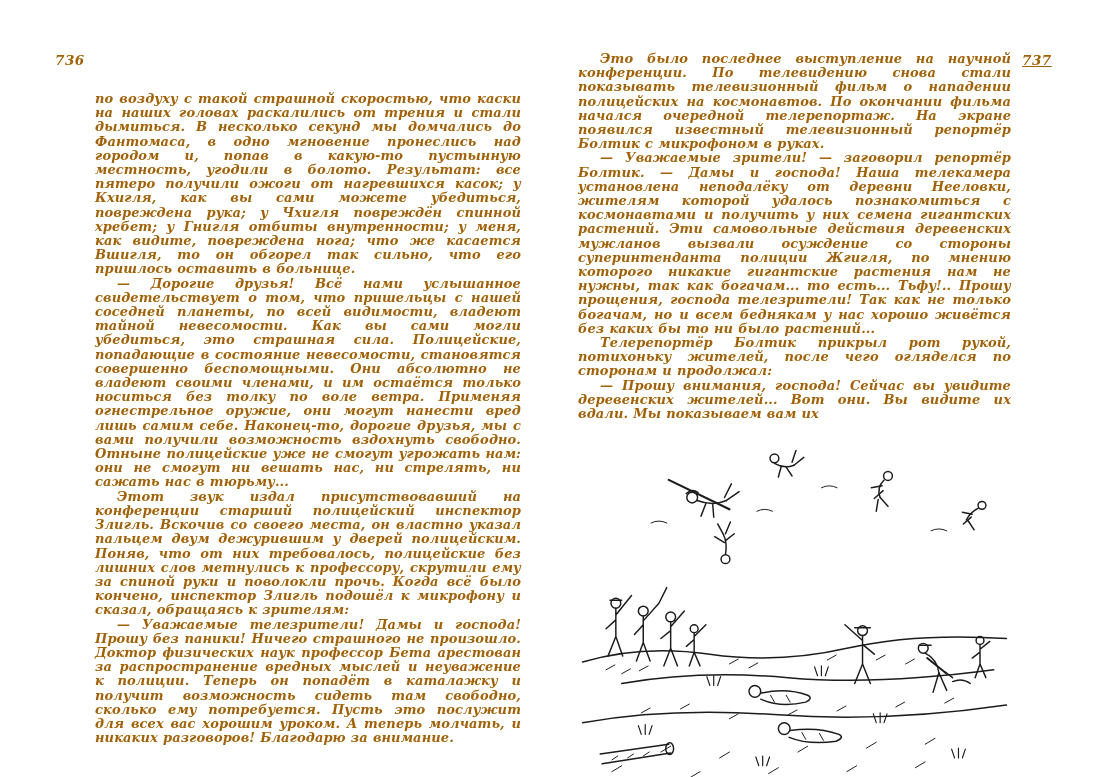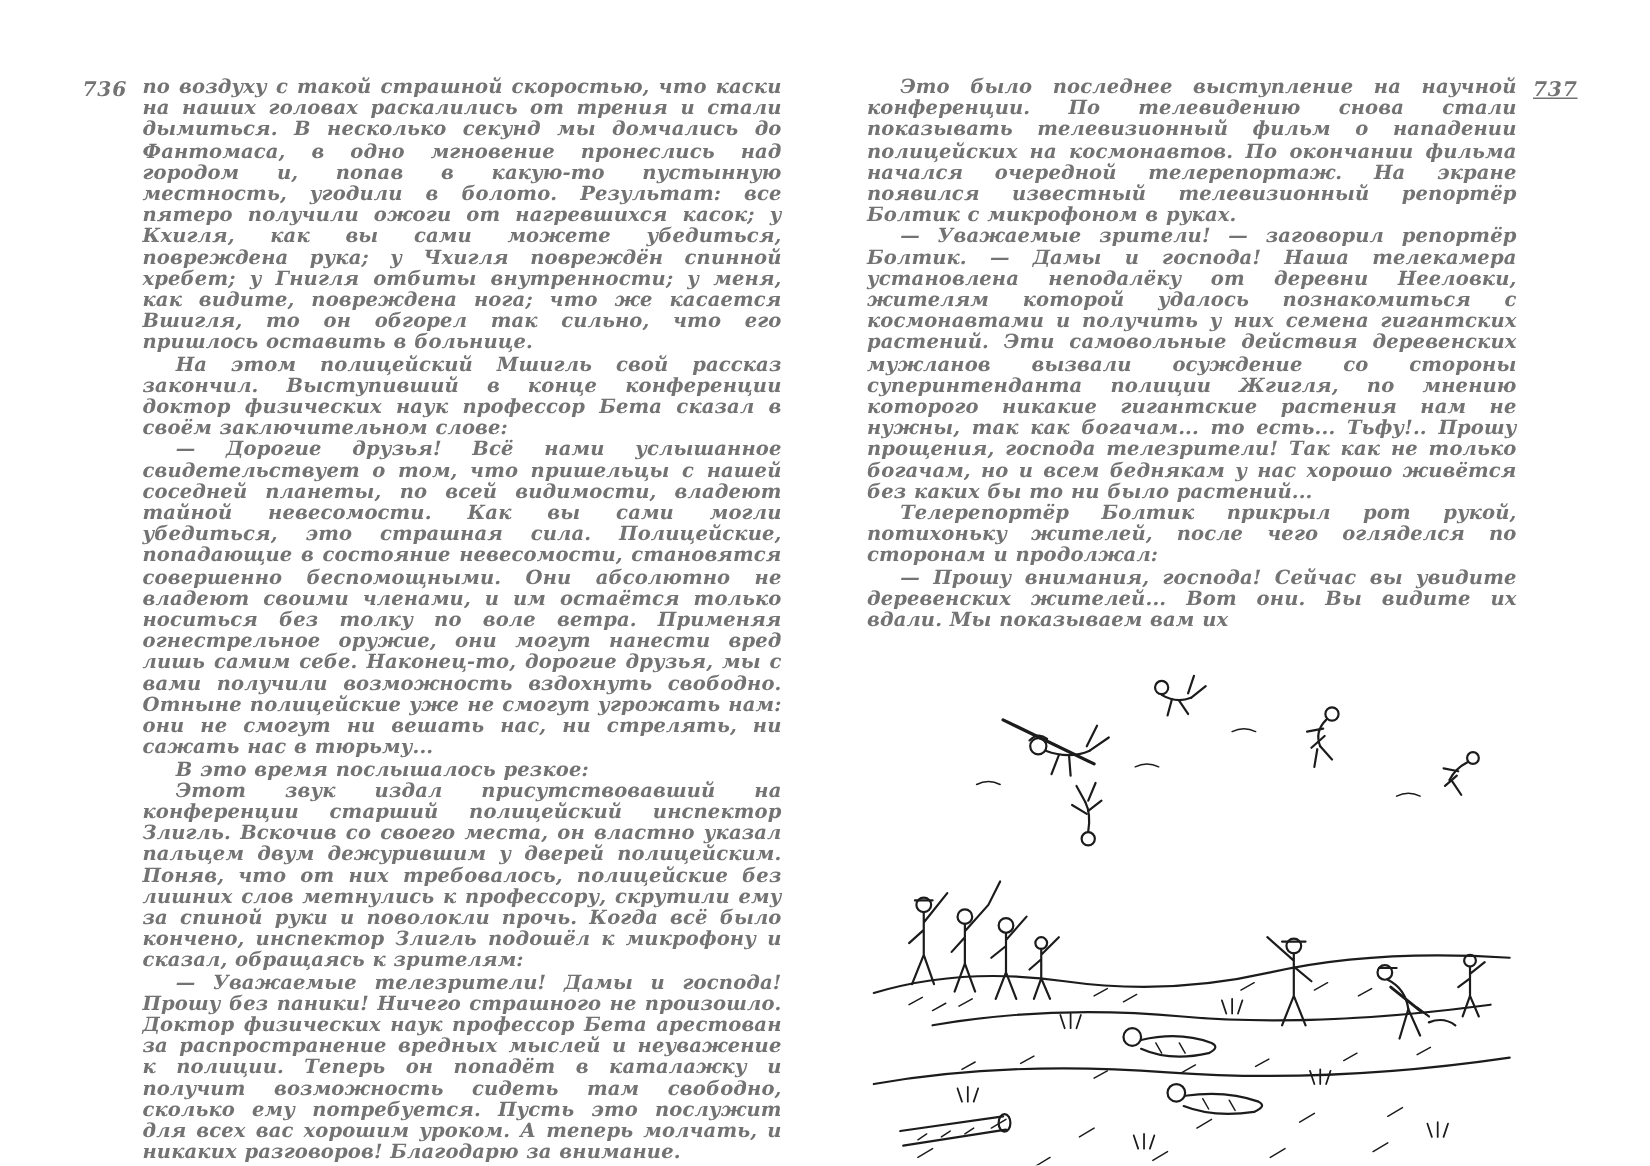--- a/index.html
+++ b/index.html
@@ -5,21 +5,21 @@
   html, body { margin: 0; padding: 0; background: #ffffff; }
   .spread {
     position: relative;
     width: 1100px;
     height: 777px;
     background: #ffffff;
     overflow: hidden;
     font-family: "DejaVu Serif", serif;
     font-style: italic;
     font-weight: 700;
-    color: #737373;
+    color: #a16207;
   }
   .pagenum {
     position: absolute;
     top: 52px;
     font-size: 13.5px;
     letter-spacing: 0.5px;
   }
   .pagenum.pn-left  { left: 55px; }
   .pagenum.pn-right { left: 1022px; text-decoration: underline; }
   .col {
@@ -27,38 +27,36 @@
     top: 52px;
     text-align: justify;
     font-size: 13px;
     line-height: 14.2px;
     letter-spacing: 0.1px;
     word-spacing: 0.5px;
   }
   .col-left  { left: 95px;  width: 426px; }
   .col-right { left: 578px; width: 433px; }
   .col p { margin: 0; text-indent: 1.7em; }
-  .col p.no-indent { text-indent: 0; }
+  .col p.no-indent { text-indent: 0; margin-top: 40px; }
   .illustration-wrap { margin-top: 8px; }
   svg .ink { stroke: #1c1c1c; fill: none; stroke-linecap: round; stroke-linejoin: round; }
 </style>
 </head>
 <body>
 
 <div class="spread">
 
   <div class="pagenum pn-left">736</div>
 
   <div class="pagenum pn-right">737</div>
 
   <div class="col col-left">
       <p class="no-indent">по воздуху с такой страшной скоростью, что каски на наших головах раскалились от трения и стали дымиться. В несколько секунд мы домчались до Фантомаса, в одно мгновение пронеслись над городом и, попав в какую-то пустынную местность, угодили в болото. Результат: все пятеро получили ожоги от нагревшихся касок; у Кхигля, как вы сами можете убедиться, повреждена рука; у Чхигля повреждён спинной хребет; у Гнигля отбиты внутренности; у меня, как видите, повреждена нога; что же касается Вшигля, то он обгорел так сильно, что его пришлось оставить в больнице.</p>
-      <p>На этом полицейский Мшигль свой рассказ закончил. Выступивший в конце конференции доктор физических наук профессор Бета сказал в своём заключительном слове:</p>
       <p>— Дорогие друзья! Всё нами услышанное свидетельствует о том, что пришельцы с нашей соседней планеты, по всей видимости, владеют тайной невесомости. Как вы сами могли убедиться, это страшная сила. Полицейские, попадающие в состояние невесомости, становятся совершенно беспомощными. Они абсолютно не владеют своими членами, и им остаётся только носиться без толку по воле ветра. Применяя огнестрельное оружие, они могут нанести вред лишь самим себе. Наконец-то, дорогие друзья, мы с вами получили возможность вздохнуть свободно. Отныне полицейские уже не смогут угрожать нам: они не смогут ни вешать нас, ни стрелять, ни сажать нас в тюрьму...</p>
-      <p>В это время послышалось резкое:</p>
       <p>Этот звук издал присутствовавший на конференции старший полицейский инспектор Злигль. Вскочив со своего места, он властно указал пальцем двум дежурившим у дверей полицейским. Поняв, что от них требовалось, полицейские без лишних слов метнулись к профессору, скрутили ему за спиной руки и поволокли прочь. Когда всё было кончено, инспектор Злигль подошёл к микрофону и сказал, обращаясь к зрителям:</p>
       <p>— Уважаемые телезрители! Дамы и господа! Прошу без паники! Ничего страшного не произошло. Доктор физических наук профессор Бета арестован за распространение вредных мыслей и неуважение к полиции. Теперь он попадёт в каталажку и получит возможность сидеть там свободно, сколько ему потребуется. Пусть это послужит для всех вас хорошим уроком. А теперь молчать, и никаких разговоров! Благодарю за внимание.</p>
     </div>
 
   <div class="col col-right">
     <div>
         <p>Это было последнее выступление на научной конференции. По телевидению снова стали показывать телевизионный фильм о нападении полицейских на космонавтов. По окончании фильма начался очередной телерепортаж. На экране появился известный телевизионный репортёр Болтик с микрофоном в руках.</p>
         <p>— Уважаемые зрители! — заговорил репортёр Болтик. — Дамы и господа! Наша телекамера установлена неподалёку от деревни Нееловки, жителям которой удалось познакомиться с космонавтами и получить у них семена гигантских растений. Эти самовольные действия деревенских мужланов вызвали осуждение со стороны суперинтенданта полиции Жгигля, по мнению которого никакие гигантские растения нам не нужны, так как богачам... то есть... Тьфу!.. Прошу прощения, господа телезрители! Так как не только богачам, но и всем беднякам у нас хорошо живётся без каких бы то ни было растений...</p>
         <p>Телерепортёр Болтик прикрыл рот рукой, потихоньку жителей, после чего огляделся по сторонам и продолжал:</p>
         <p>— Прошу внимания, господа! Сейчас вы увидите деревенских жителей... Вот они. Вы видите их вдали. Мы показываем вам их</p>

